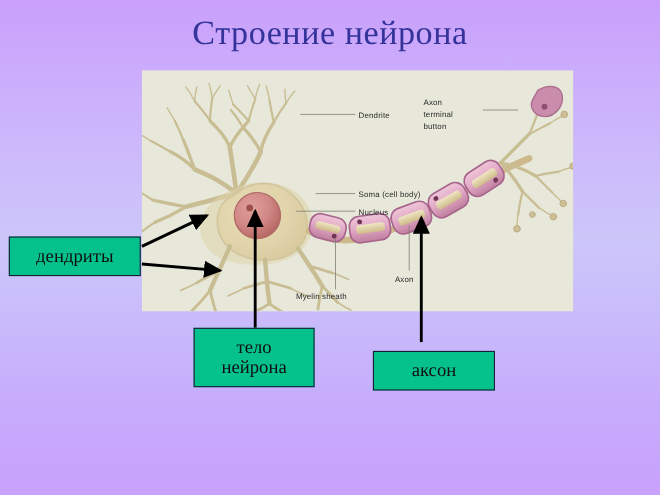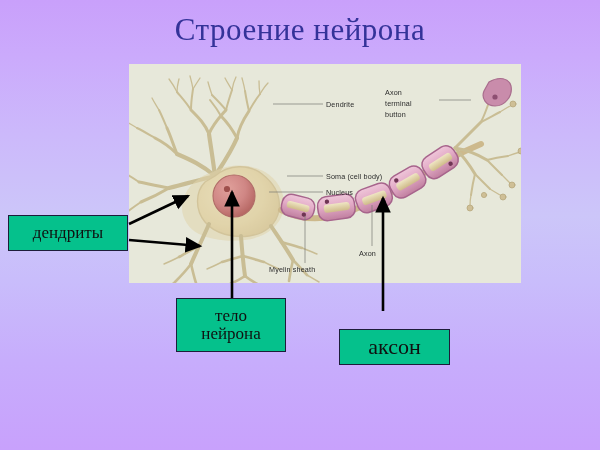--- a/index.html
+++ b/index.html
@@ -99,24 +99,24 @@
   #callout-soma {
     left: 176px;
     top: 298px;
     width: 110px;
     height: 54px;
     font-size: 17px;
   }
   #callout-soma .txt { white-space: pre-line; }
   #callout-axon {
     left: 339px;
-    top: 329px;
+    top: 319px;
     width: 111px;
     height: 36px;
-    font-size: 22px;
+    font-size: 17px;
     align-items: center;
   }
 </style>
 </head>
 <body>
 
 <div id="slide">
 
   <div id="title">Строение нейрона</div>
 

